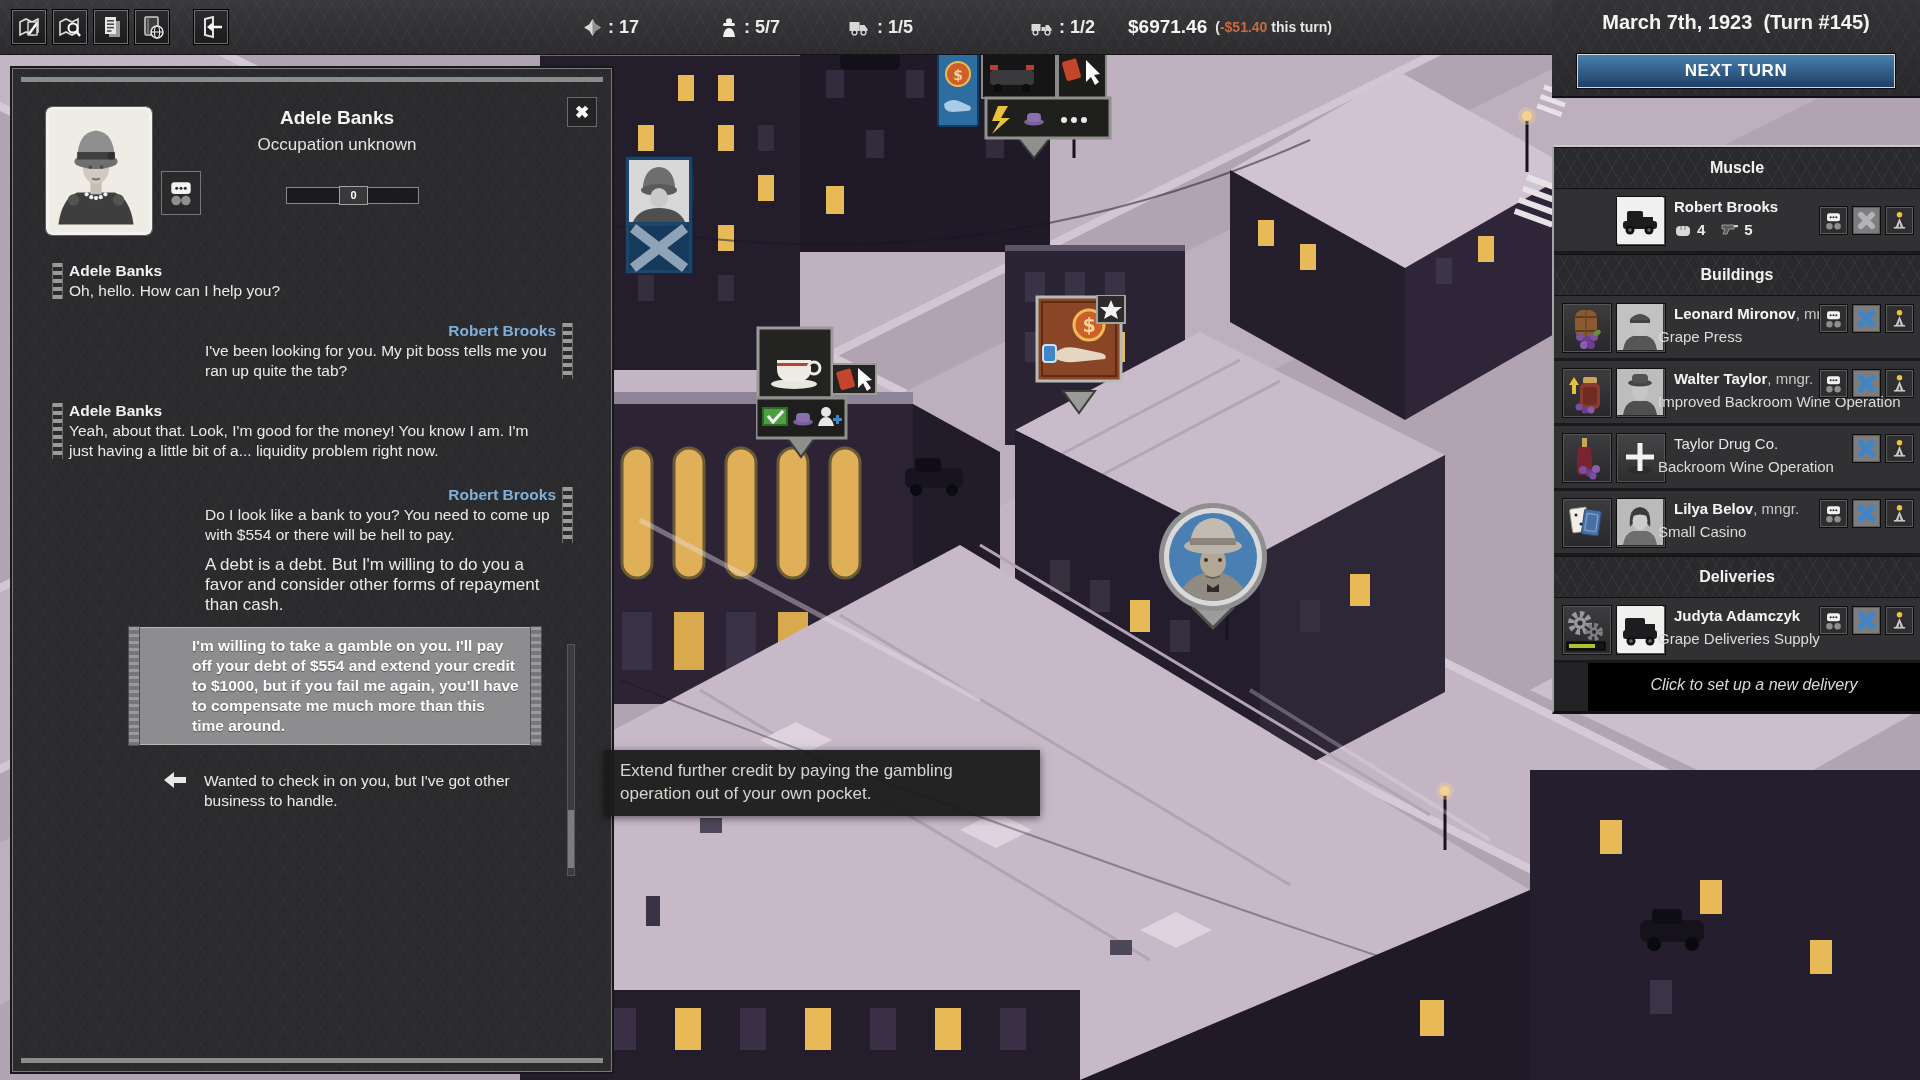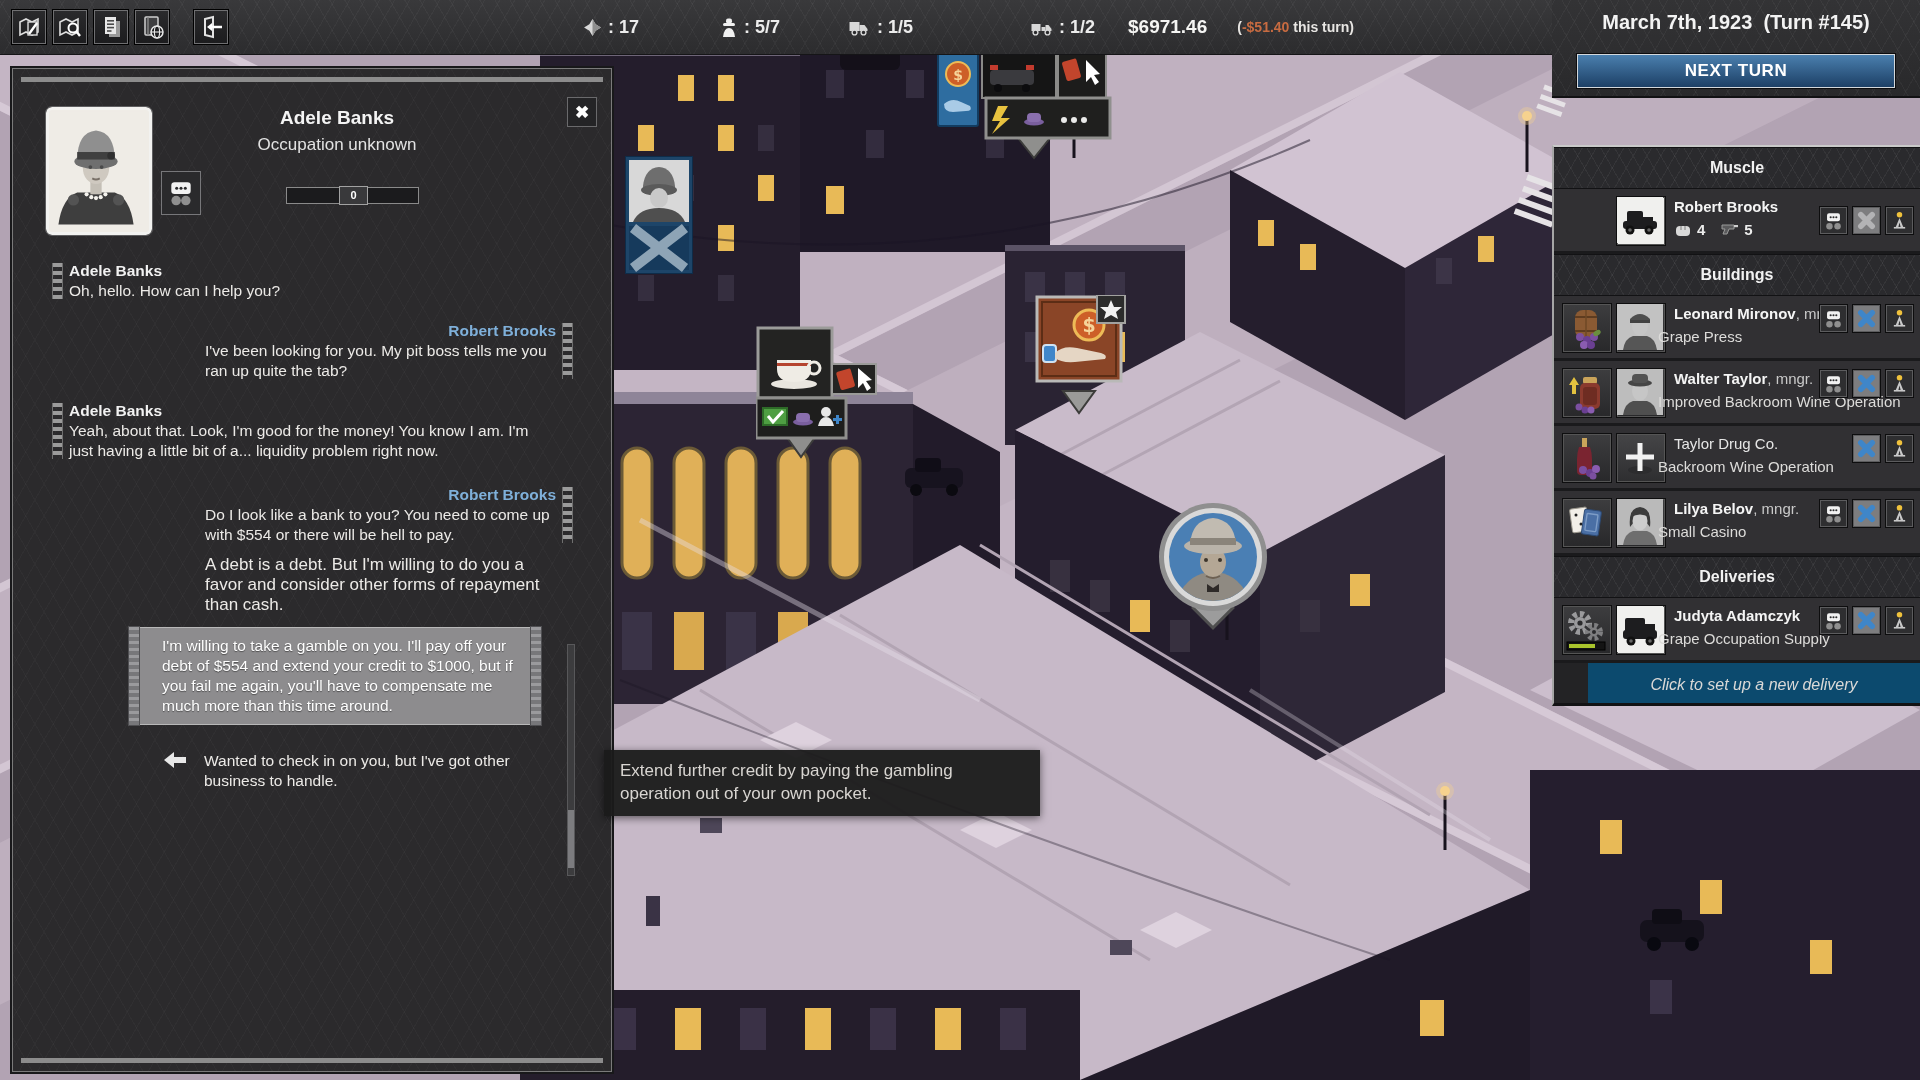--- a/index.html
+++ b/index.html
@@ -19,21 +19,21 @@
       repeating-linear-gradient(60deg,rgba(255,255,255,.035) 0 1px,transparent 1px 13px),
       repeating-linear-gradient(-60deg,rgba(255,255,255,.035) 0 1px,transparent 1px 13px),
       linear-gradient(#39393b,#2c2c2e);
     border-bottom:1px solid #151517;}
   .tool{position:absolute;top:10px;width:32px;height:32px;background:linear-gradient(#2a2a2c,#1c1c1e);
     border:1px solid #6f6f71;box-shadow:0 0 0 1px #000;display:flex;align-items:center;justify-content:center;cursor:pointer;}
   .stat{position:absolute;top:0;height:54px;display:flex;align-items:center;gap:6px;
     color:#ececec;font-weight:bold;font-size:18px;}
   #money{position:absolute;top:0;height:54px;display:flex;align-items:center;gap:8px;}
   #money .amt{color:#f5f5f3;font-weight:bold;font-size:19px;}
-  #money .delta{font-size:14px;font-weight:bold;color:#e8e6e3;margin-left:22px;}
+  #money .delta{font-size:14px;font-weight:bold;color:#e8e6e3;}
   #money .neg{color:#c76b41;}
 
   
   #dateblock{position:absolute;left:1552px;top:0;width:368px;height:96px;z-index:5;
     background:
       repeating-linear-gradient(60deg,rgba(255,255,255,.04) 0 1px,transparent 1px 14px),
       repeating-linear-gradient(-60deg,rgba(255,255,255,.04) 0 1px,transparent 1px 14px),
       linear-gradient(#333335,#29292b);
     border-bottom:2px solid #111113;}
   #date{display:block;text-align:center;margin-top:11px;color:#f3f3f3;font-size:20px;font-weight:bold;white-space:pre;}
@@ -55,22 +55,22 @@
   .rname b{font-weight:bold;} .rname .sfx{color:#c9c9c9;font-weight:normal;}
   .rline2{position:absolute;left:104px;top:32px;font-size:15px;color:#dddcda;white-space:nowrap;}
   .acticons{position:absolute;right:6px;top:8px;display:flex;gap:4px;}
   .muscle .acticons{top:17px;}
   .aic{width:27px;height:27px;border:1px solid #0d0d0e;box-shadow:inset 0 0 0 1px #5c5c5e;
     background:#2e2e30;display:flex;align-items:center;justify-content:center;cursor:pointer;}
   .aic.x{background:#7d7d7f;}
   .mstats{position:absolute;left:120px;top:32px;display:flex;gap:16px;align-items:center;
     color:#ececec;font-weight:bold;font-size:15px;}
   .mstats .st{display:flex;gap:5px;align-items:center;}
-  #newdel{height:40px;line-height:44px;text-align:center;font-style:italic;font-size:16px;color:#dad9d7;
-    background:#0c4a6e;cursor:pointer;margin-left:34px;}
+  #newdel{height:48px;line-height:44px;text-align:center;font-style:italic;font-size:16px;color:#dad9d7;
+    background:#000000;cursor:pointer;margin-left:34px;}
 
   
   #dialog{position:absolute;left:12px;top:68px;width:600px;height:1004px;z-index:6;box-sizing:border-box;
     background:
       repeating-linear-gradient(60deg,rgba(255,255,255,.022) 0 1px,transparent 1px 16px),
       repeating-linear-gradient(-60deg,rgba(255,255,255,.022) 0 1px,transparent 1px 16px),#2b2a2c;
     border:1px solid #7a7a7a;outline:2px solid #18181a;}
   .trim{position:absolute;left:8px;right:8px;height:5px;background:#8c8c8c;}
   #dlgclose{position:absolute;left:554px;top:28px;width:30px;height:30px;background:#242426;border:1px solid #6a6a6c;
     color:#fff;font-size:17px;font-weight:bold;display:flex;align-items:center;justify-content:center;cursor:pointer;}
@@ -91,22 +91,22 @@
   .msg.right .spk{color:#7fb0da;text-align:right;}
   .msg.left{padding-left:17px;width:486px;box-sizing:border-box;}
   .msg.right{margin-left:auto;width:386px;padding-left:18px;padding-right:17px;box-sizing:border-box;}
   .qstrip{position:absolute;top:2px;bottom:2px;width:9px;
     background:repeating-linear-gradient(#9b9b9b 0 4px,transparent 4px 8px);
     border-left:1px solid #6f6f6f;border-right:1px solid #6f6f6f;}
   .msg.left .qstrip{left:0;} .msg.right .qstrip{right:0;}
   #aside{margin:10px 0 4px auto;width:386px;padding-left:18px;padding-right:16px;box-sizing:border-box;
     line-height:20px;font-size:17px;color:#eceae7;}
   #opt1{position:relative;margin:12px 0 0 78px;width:410px;box-sizing:border-box;
-    padding:8px 20px 8px 32px;background:#8d8c8e;border-top:1px solid #b8b8b8;border-bottom:1px solid #b8b8b8;
-    color:#ffffff;font-size:15.5px;line-height:20px;text-shadow:0 1px 1px rgba(40,40,40,.6);cursor:pointer;}
+    padding:8px 20px 8px 62px;background:#8d8c8e;border-top:1px solid #b8b8b8;border-bottom:1px solid #b8b8b8;
+    color:#ffffff;font-size:15.5px;line-height:20px;text-shadow:0 1px 1px rgba(40,40,40,.6);cursor:pointer;font-weight:bold;}
   .cap{position:absolute;top:-2px;bottom:-2px;width:12px;background:#77777a;
     border:1px solid #4f4f52;box-sizing:border-box;
     background-image:repeating-linear-gradient(#9a9a9d 0 3px,transparent 3px 7px);}
   .cap.l{left:-2px;} .cap.r{right:-2px;}
   #opt2{display:flex;margin:26px 0 0 112px;gap:18px;align-items:flex-start;cursor:pointer;
     color:#eceae7;font-size:15.5px;line-height:20px;}
   #opt2 .txt{width:330px;}
   #optscroll{position:absolute;left:554px;top:575px;width:6px;height:230px;background:#3c3c3e;border:1px solid #58585a;}
   #optthumb{position:absolute;left:0;top:165px;width:100%;height:58px;background:#7c7c7f;}
 
@@ -781,21 +781,21 @@
           <rect x="8" y="12" width="20" height="14" rx="2" fill="#1d1d1f"></rect>
           <rect x="6" y="24" width="34" height="9" rx="3" fill="#1d1d1f"></rect>
           <rect x="28" y="18" width="10" height="8" fill="#1d1d1f"></rect>
           <circle cx="14" cy="35" r="4.5" fill="#111"></circle>
             <circle cx="33" cy="35" r="4.5" fill="#111"></circle>
           <circle cx="14" cy="35" r="1.8" fill="#666"></circle>
             <circle cx="33" cy="35" r="1.8" fill="#666"></circle>
           </svg>
       </div>
       <div class="rname"><b>Judyta Adamczyk</b></div>
-      <div class="rline2">Grape Occupation Supply</div>
+      <div class="rline2">Grape Deliveries Supply</div>
       <div class="acticons">
         <div class="aic">
           <svg width="21" height="21" viewBox="0 0 26 26">
               <rect x="5" y="4" width="16" height="10" rx="2.5" fill="#f2f2f2"></rect>
             <circle cx="9.5" cy="9" r="1.3" fill="#2e2e30"></circle>
               <circle cx="13" cy="9" r="1.3" fill="#2e2e30"></circle>
               <circle cx="16.5" cy="9" r="1.3" fill="#2e2e30"></circle>
             <circle cx="8" cy="20" r="4" fill="#8f8f8f"></circle>
               <circle cx="18" cy="20" r="4" fill="#8f8f8f"></circle>
             </svg>

